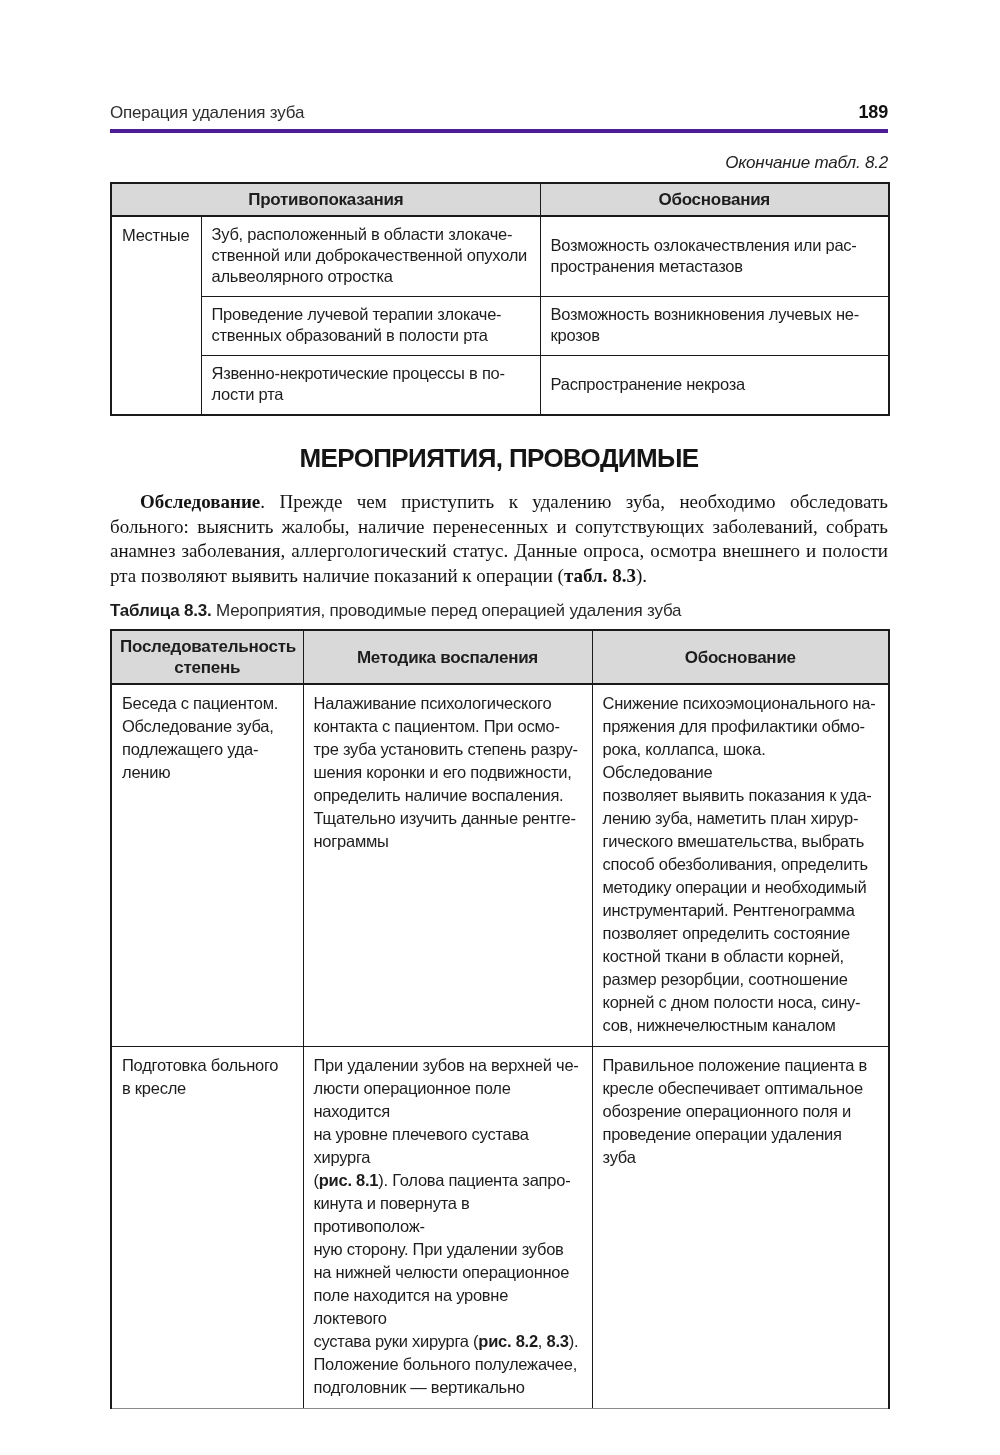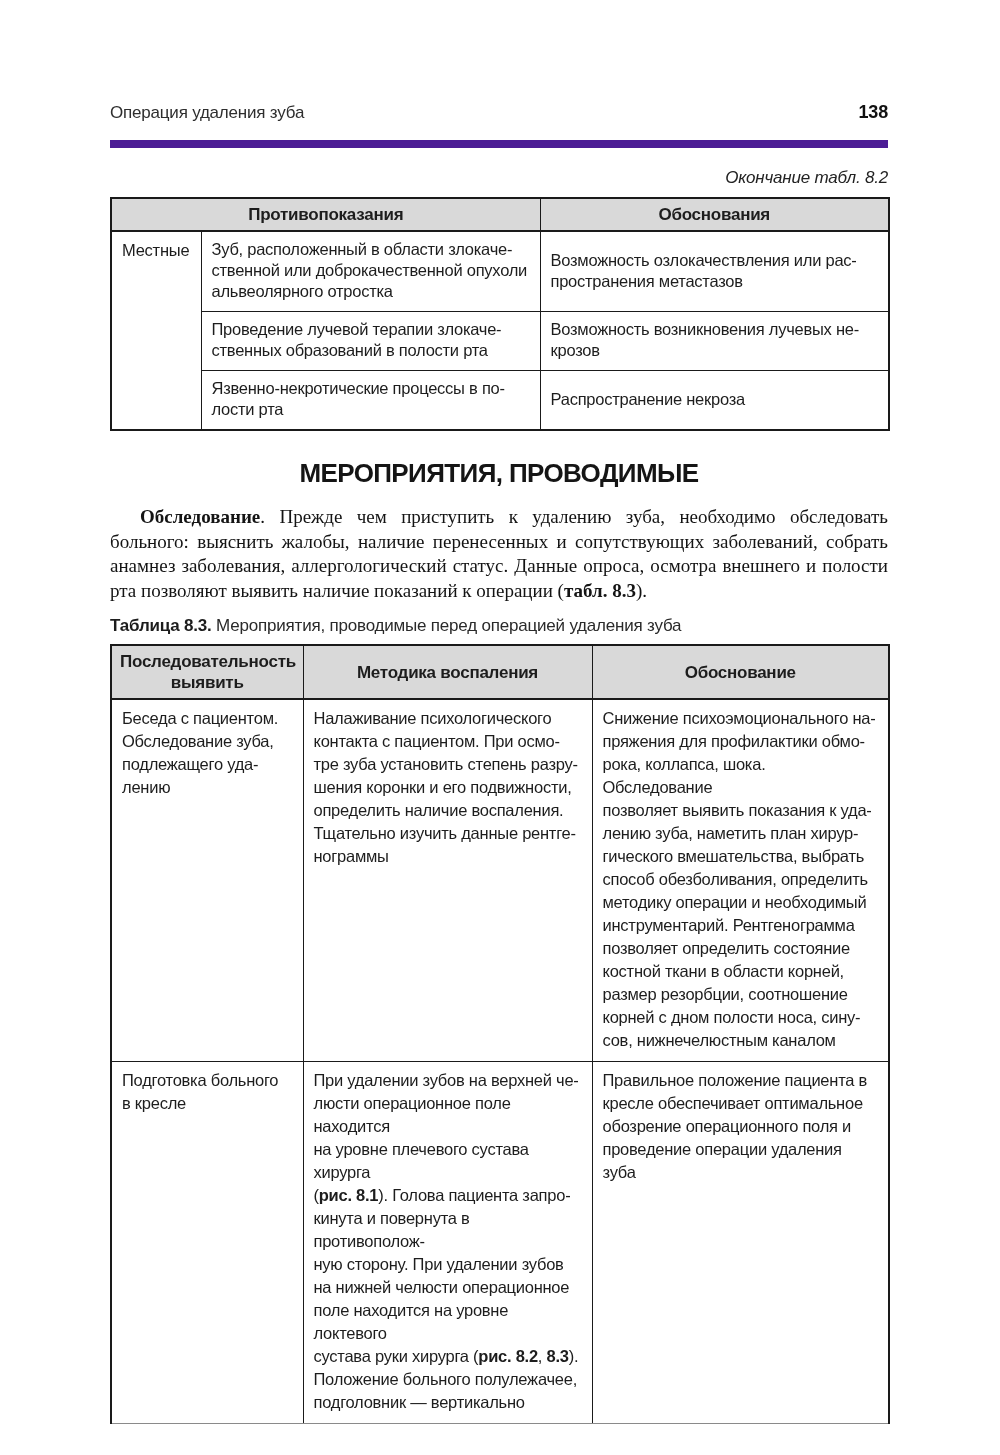--- a/index.html
+++ b/index.html
@@ -18,22 +18,22 @@
     left: 110px;
     top: 0;
     width: 778px;
     padding-top: 102px;
   }
   
   .running-header {
     display: flex;
     justify-content: space-between;
     align-items: baseline;
-    border-bottom: 8px solid #4c1d95;
-    padding-bottom: 17px;
+    border-bottom: 4px solid #4c1d95;
+    padding-bottom: 6px;
     letter-spacing: -0.2px;
   }
   .running-title { font-size: 17px; color: #2e2e2e; }
   .page-number { font-size: 18px; font-weight: bold; color: #111; }
 
   
   .continuation-note {
     margin-top: 20px;
     text-align: right;
     font-style: italic;
@@ -116,21 +116,21 @@
   .t83 tr:last-child td { border-bottom: 1px solid #8a8a8a; }
 </style>
 </head>
 <body>
 
 <div class="page">
   <div class="content">
 
     <div class="running-header">
       <span class="running-title">Операция удаления зуба</span>
-      <span class="page-number">138</span>
+      <span class="page-number">189</span>
     </div>
 
     <div class="continuation-note">Окончание табл. 8.2</div>
 
     <table class="t82">
       <colgroup>
         <col style="width:90px">
         <col style="width:339px">
         <col style="width:349px">
       </colgroup>
@@ -175,21 +175,21 @@
 
     <table class="t83">
       <colgroup>
         <col style="width:192px">
         <col style="width:289px">
         <col style="width:297px">
       </colgroup>
       <thead>
         <tr>
           <th>Последовательность
-выявить</th>
+степень</th>
           <th>Методика воспаления</th>
           <th>Обоснование</th>
         </tr>
       </thead>
       <tbody>
         <tr>
           <td>Беседа с пациентом.
 Обследование зуба,
 подлежащего уда-
 лению</td>

